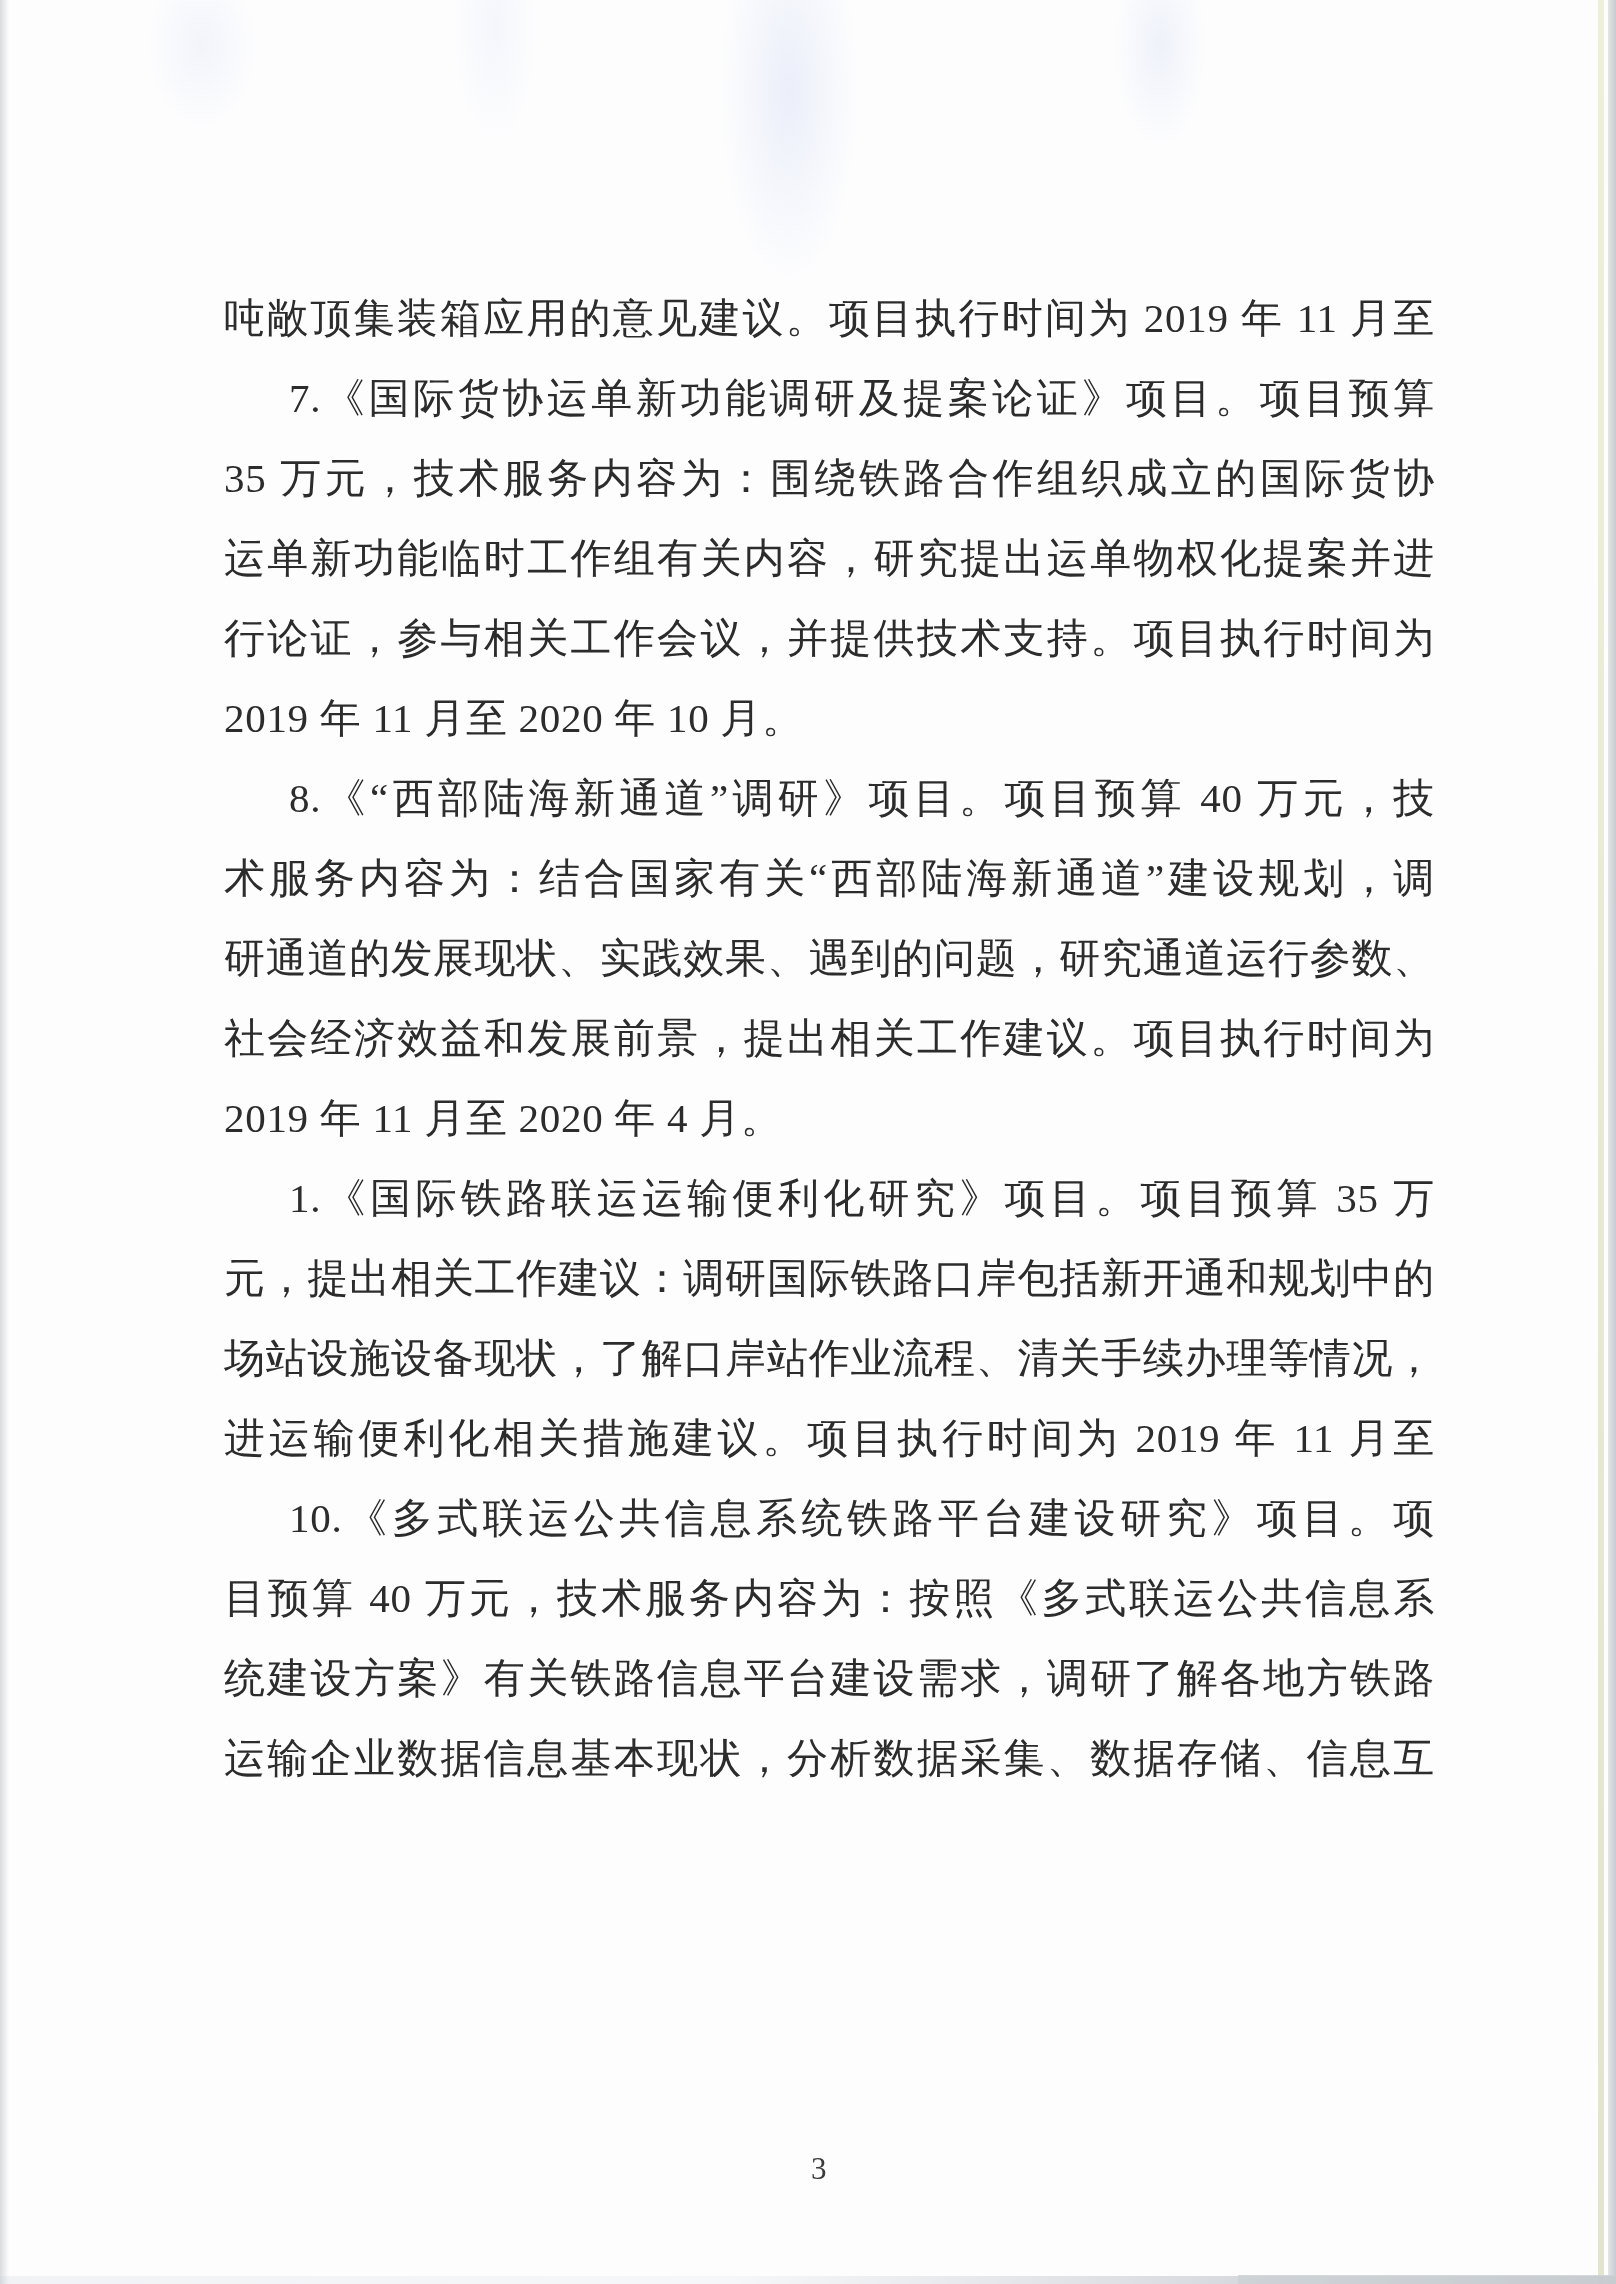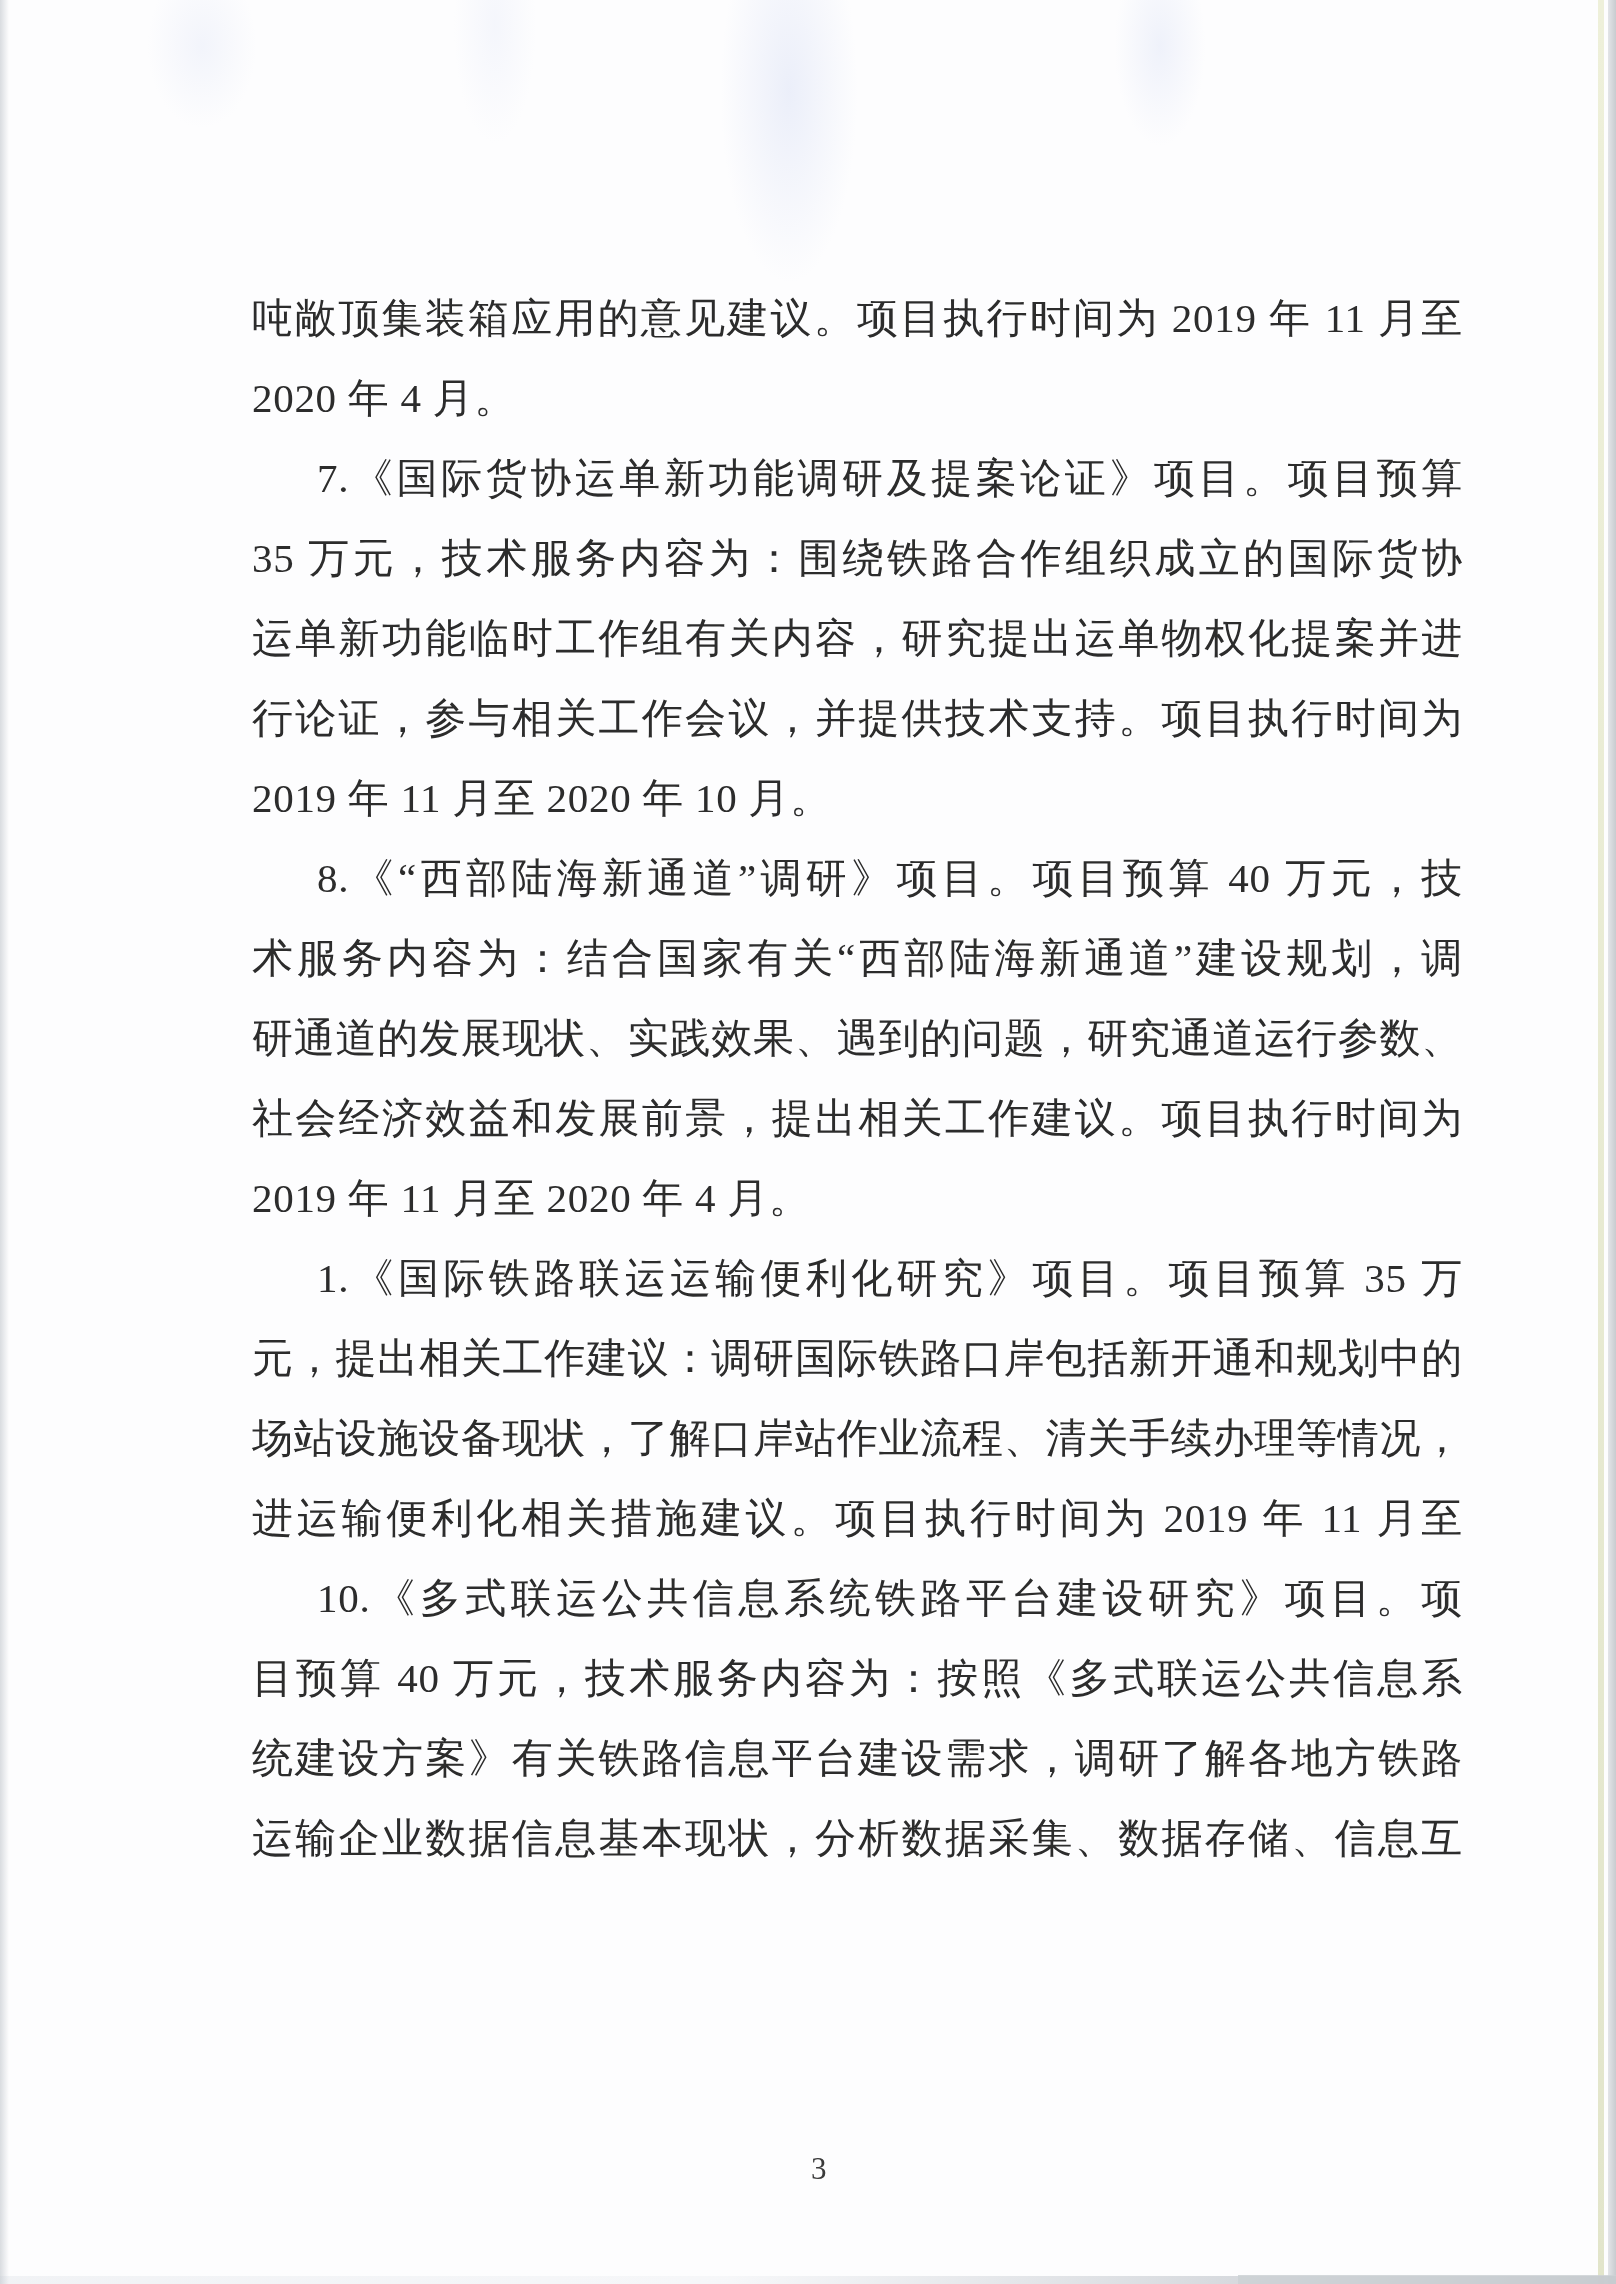--- a/index.html
+++ b/index.html
@@ -45,21 +45,20 @@
     position: absolute; left: 1238px; top: 2275px; width: 378px; height: 9px;
     background: #cdd1d5;
     opacity: 0.85;
   }
   
   .doc-body {
     position: absolute;
     left: 224px;
     top: 278px;
     width: 1211px;
-    margin-left: 28px;
   }
   .line {
     height: 80px;
     line-height: 80px;
     font-size: 41px;
     color: #2c2c2c;
     letter-spacing: 0.7px;
     text-align: justify;
     text-align-last: justify;
     white-space: nowrap;
@@ -78,21 +77,20 @@
     line-height: 34px;
     color: #3a3a3a;
   }
 </style>
 </head>
 <body>
 
 <div class="page">
   <div class="doc-body">
       <div class="line">吨敞顶集装箱应用的意见建议。项目执行时间为 2019 年 11 月至</div>
-      <div class="line end">2020 年 4 月。</div>
       <div class="line indent">7.《国际货协运单新功能调研及提案论证》项目。项目预算</div>
       <div class="line">35 万元，技术服务内容为：围绕铁路合作组织成立的国际货协</div>
       <div class="line">运单新功能临时工作组有关内容，研究提出运单物权化提案并进</div>
       <div class="line">行论证，参与相关工作会议，并提供技术支持。项目执行时间为</div>
       <div class="line end">2019 年 11 月至 2020 年 10 月。</div>
       <div class="line indent">8.《“西部陆海新通道”调研》项目。项目预算 40 万元，技</div>
       <div class="line">术服务内容为：结合国家有关“西部陆海新通道”建设规划，调</div>
       <div class="line">研通道的发展现状、实践效果、遇到的问题，研究通道运行参数、</div>
       <div class="line">社会经济效益和发展前景，提出相关工作建议。项目执行时间为</div>
       <div class="line end">2019 年 11 月至 2020 年 4 月。</div>

